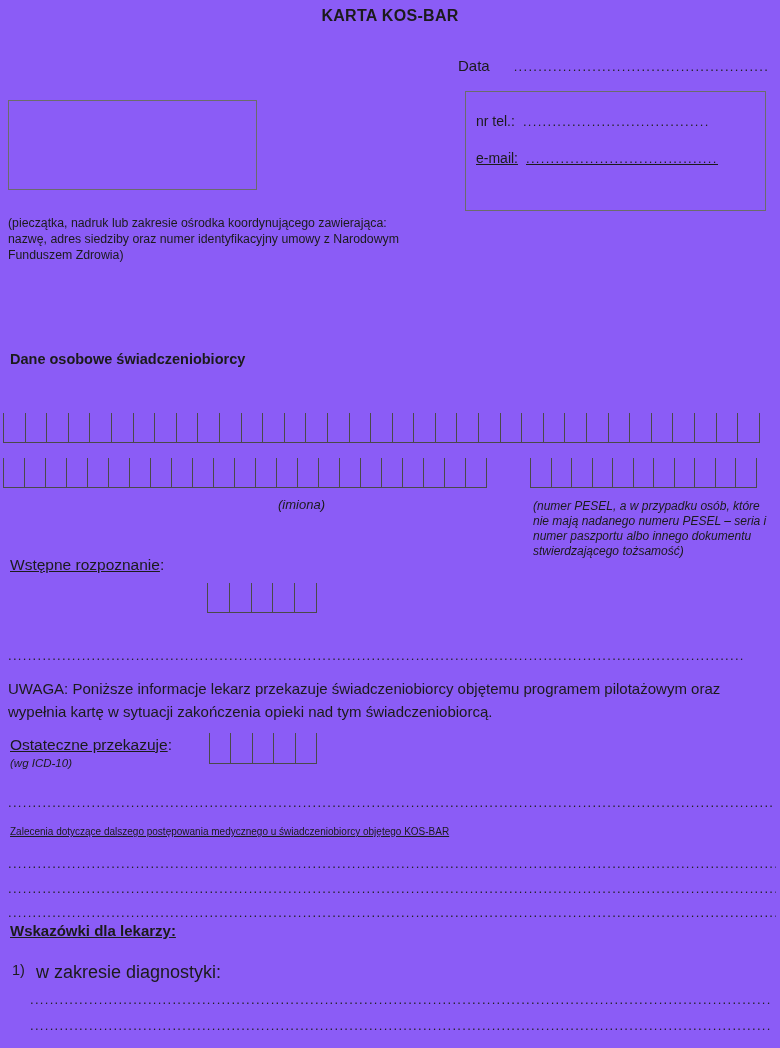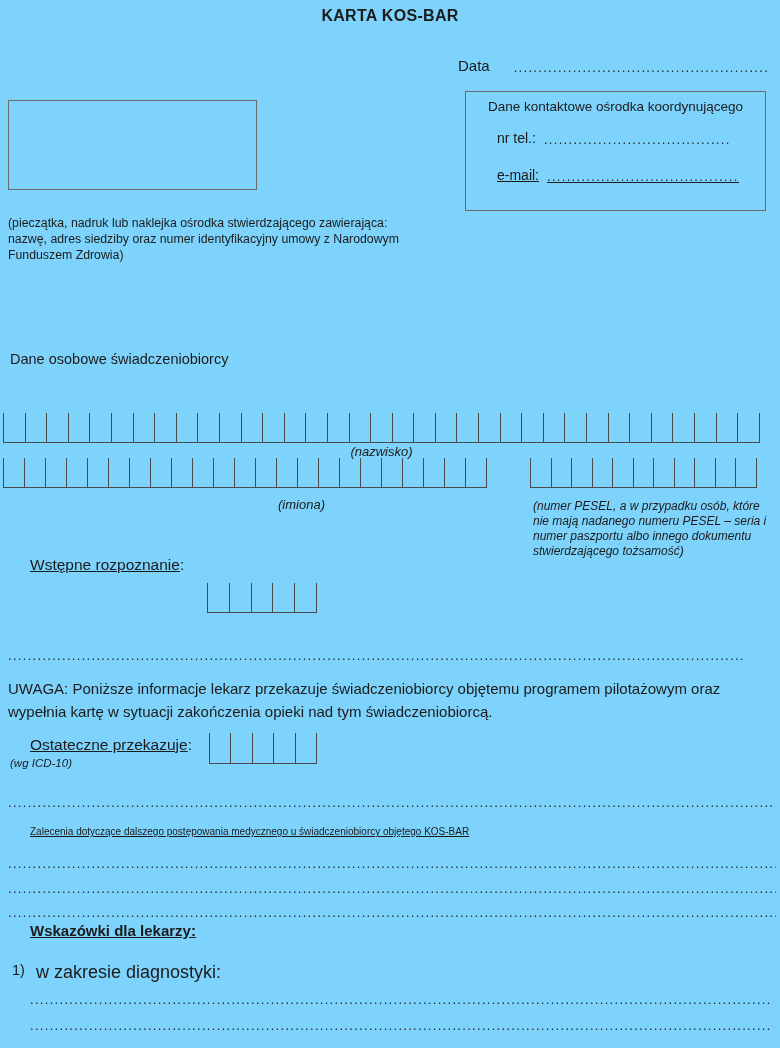--- a/index.html
+++ b/index.html
@@ -1,48 +1,48 @@
 <!DOCTYPE html>
 <html><head>
 <meta charset="utf-8">
 <style>
   html,body{margin:0;padding:0;background:#fff;}
   #page{
-    position:relative;width:780px;height:1048px;background:#7dd3fc;
+    position:relative;width:780px;height:1048px;background:#8b5cf6;
     font-family:"Liberation Sans", sans-serif;color:#1b1b1b;overflow:hidden;
   }
   .abs{position:absolute;}
   .i{font-style:italic;}
-  .u{text-decoration:underline;margin-left:20px;}
+  .u{text-decoration:underline;}
   .center{text-align:center;}
 
   #title{top:7px;left:0;width:780px;text-align:center;font-size:16px;font-weight:bold;letter-spacing:.3px;}
 
   
-  #date-row{top:57px;left:458px;width:312px;display:flex;align-items:center;font-size:15px;gap:10px;}
+  #date-row{top:57px;left:458px;width:312px;display:flex;align-items:flex-start;font-size:15px;gap:10px;}
   #date-row .lbl{margin-right:14px;}
 
   
   .leader,.rule{overflow:hidden;white-space:nowrap;height:15px;}
   .leader{display:inline-block;flex:none;}
   .dots{font-size:13px;letter-spacing:1.3px;color:#222;}
 
   
   #stamp-box{top:100px;left:8px;width:247px;height:88px;border:1px solid #6b6b6b;}
   #stamp-caption{top:215px;left:8px;width:392px;font-size:12.3px;line-height:1.32;}
 
   
   #contact-box{top:91px;left:465px;width:301px;height:120px;border:1px solid #6b6b6b;box-sizing:border-box;padding:6px 10px 0 10px;}
   #contact-title{text-align:center;font-size:13.5px;line-height:1.28;}
-  .contact-row{display:flex;align-items:center;font-size:14px;margin-left:21px;}
+  .contact-row{display:flex;align-items:flex-start;font-size:14px;}
   #phone-row{margin-top:15px;}
   #email-row{margin-top:21px;text-decoration:underline;}
   .contact-row .lbl{margin-right:8px;}
 
-  #personal-heading{top:351px;left:10px;font-size:14.5px;font-weight:normal;}
+  #personal-heading{top:351px;left:10px;font-size:14.5px;font-weight:bold;}
 
   
   .comb{display:flex;border-bottom:1px solid #4a4a4a;}
   .comb-cell{flex:1 1 0;border-left:1px solid #4a4a4a;}
   .comb-cell:last-child{border-right:1px solid #4a4a4a;}
   #comb-surname{top:413px;left:3px;width:757px;height:29px;}
   #surname-label{top:444px;left:3px;width:757px;font-size:13px;}
   #comb-names{top:458px;left:3px;width:484px;height:29px;}
   #comb-pesel{top:458px;left:530px;width:227px;height:29px;}
   #names-label{top:497px;left:3px;width:597px;font-size:13px;}
@@ -79,32 +79,31 @@
   <div id="title" class="abs">KARTA KOS-BAR</div>
 
   <div id="date-row" class="abs">
     <span class="lbl">Data</span>
     <span class="leader" style="width:256px"><span class="dots">..........................................................................................................................................................................................................</span></span>
   </div>
 
   <div id="stamp-box" class="abs"></div>
 
   <div id="contact-box" class="abs">
-    <div id="contact-title">Dane kontaktowe ośrodka koordynującego</div>
     <div id="phone-row" class="contact-row">
       <span class="lbl">nr tel.:</span>
       <span class="leader" style="width:187px"><span class="dots">..........................................................................................................................................................................................................</span></span>
     </div>
     <div id="email-row" class="contact-row">
       <span class="lbl">e-mail:</span>
       <span class="leader" style="width:192px"><span class="dots">..........................................................................................................................................................................................................</span></span>
     </div>
   </div>
 
-  <div id="stamp-caption" class="abs">(pieczątka, nadruk lub naklejka ośrodka stwierdzającego zawierająca: nazwę, adres siedziby oraz numer  identyfikacyjny umowy z Narodowym Funduszem Zdrowia)</div>
+  <div id="stamp-caption" class="abs">(pieczątka, nadruk lub zakresie ośrodka koordynującego zawierająca: nazwę, adres siedziby oraz numer  identyfikacyjny umowy z Narodowym Funduszem Zdrowia)</div>
 
   <div id="personal-heading" class="abs">Dane osobowe świadczeniobiorcy</div>
 
   <div id="comb-surname" class="abs comb">
       <div class="comb-cell"></div>
       <div class="comb-cell"></div>
       <div class="comb-cell"></div>
       <div class="comb-cell"></div>
       <div class="comb-cell"></div>
       <div class="comb-cell"></div>
@@ -131,21 +130,20 @@
       <div class="comb-cell"></div>
       <div class="comb-cell"></div>
       <div class="comb-cell"></div>
       <div class="comb-cell"></div>
       <div class="comb-cell"></div>
       <div class="comb-cell"></div>
       <div class="comb-cell"></div>
       <div class="comb-cell"></div>
       <div class="comb-cell"></div>
     </div>
-  <div id="surname-label" class="abs center i">(nazwisko)</div>
 
   <div id="comb-names" class="abs comb">
       <div class="comb-cell"></div>
       <div class="comb-cell"></div>
       <div class="comb-cell"></div>
       <div class="comb-cell"></div>
       <div class="comb-cell"></div>
       <div class="comb-cell"></div>
       <div class="comb-cell"></div>
       <div class="comb-cell"></div>

